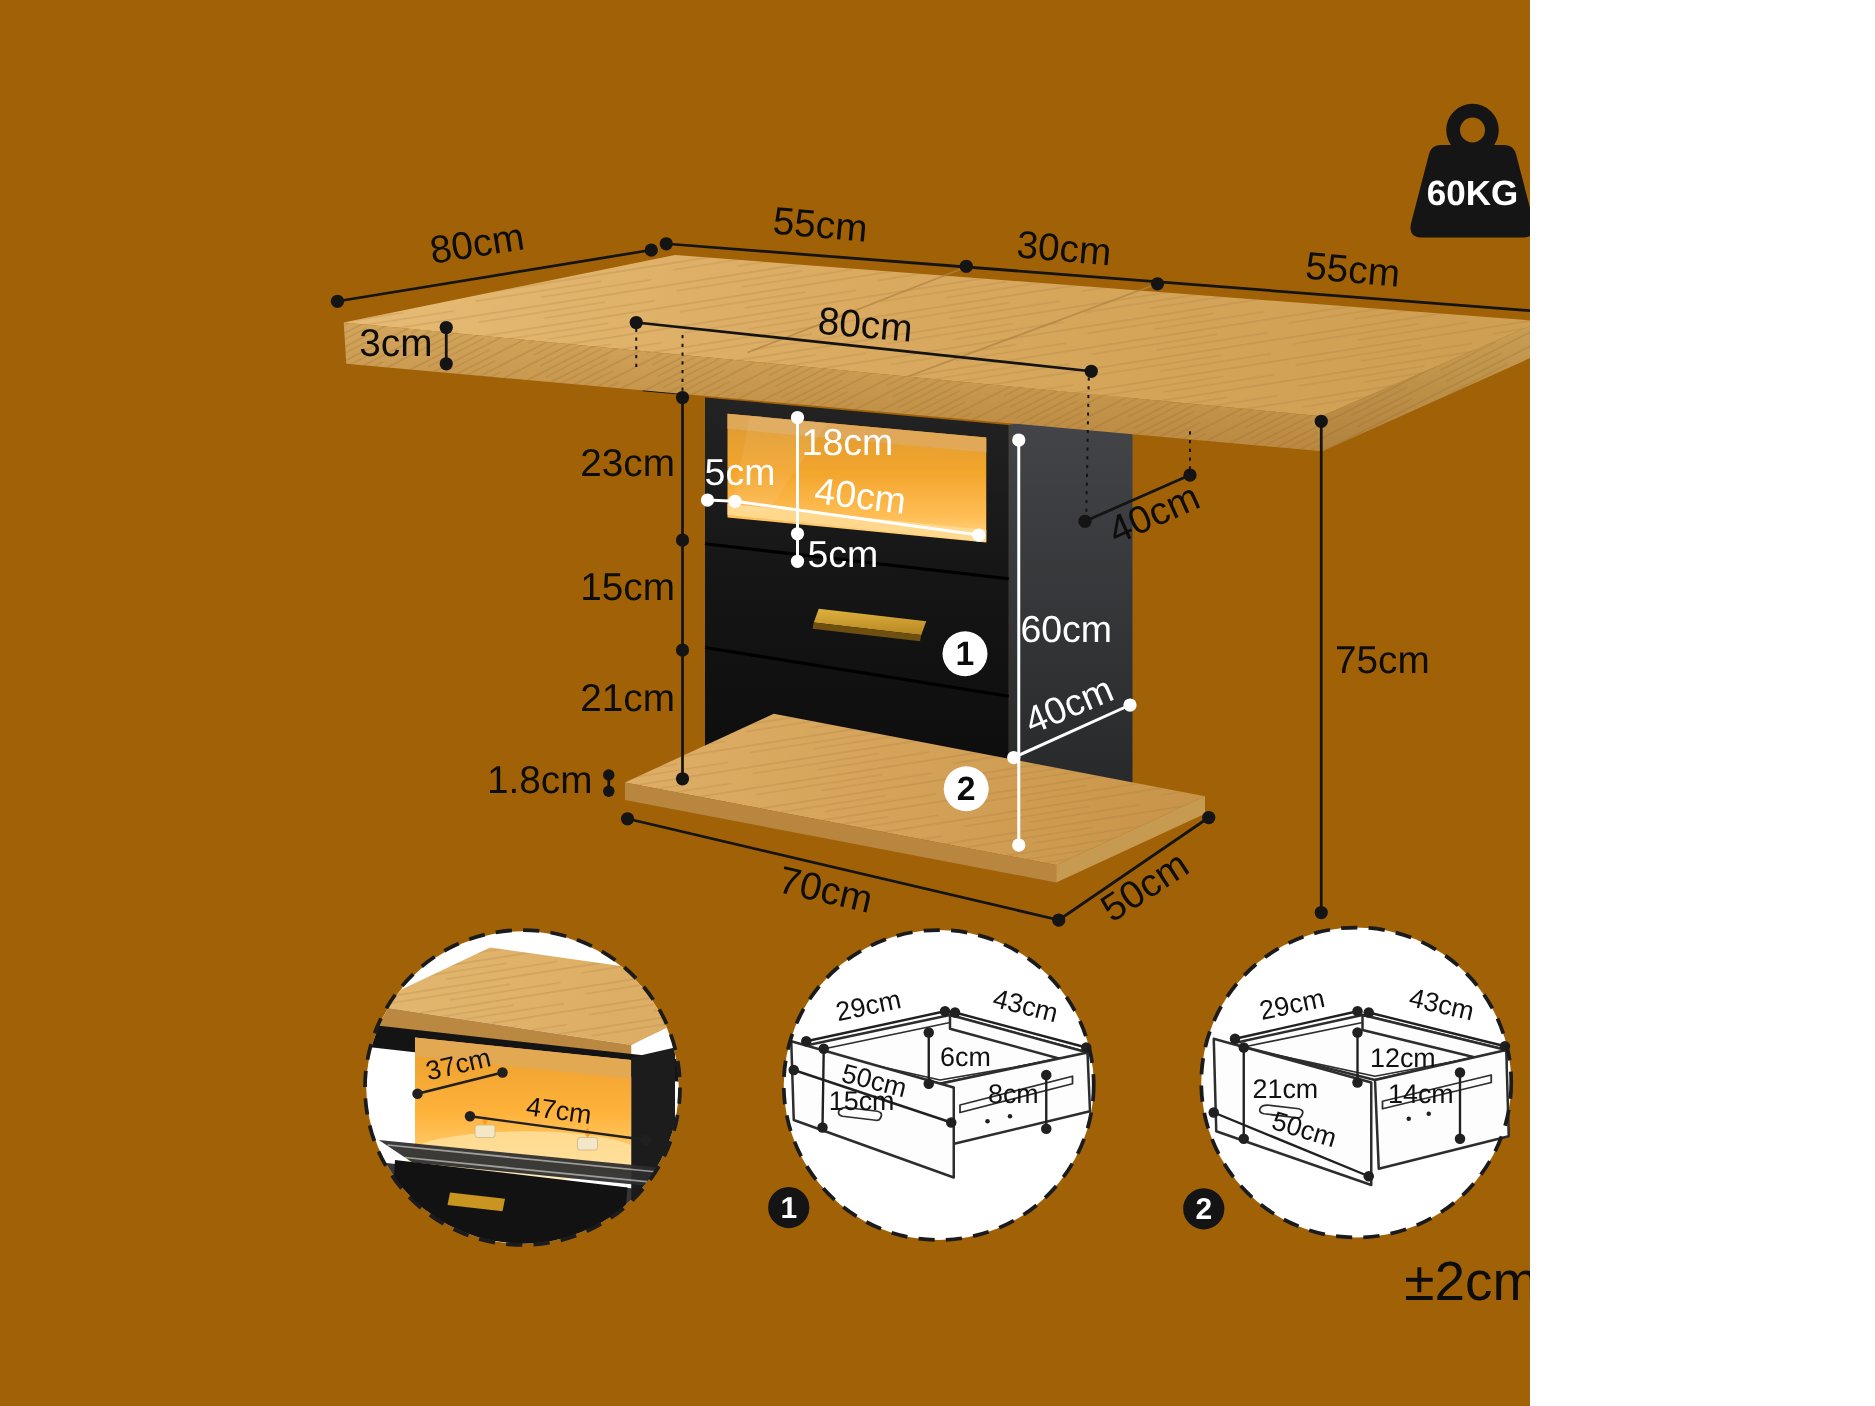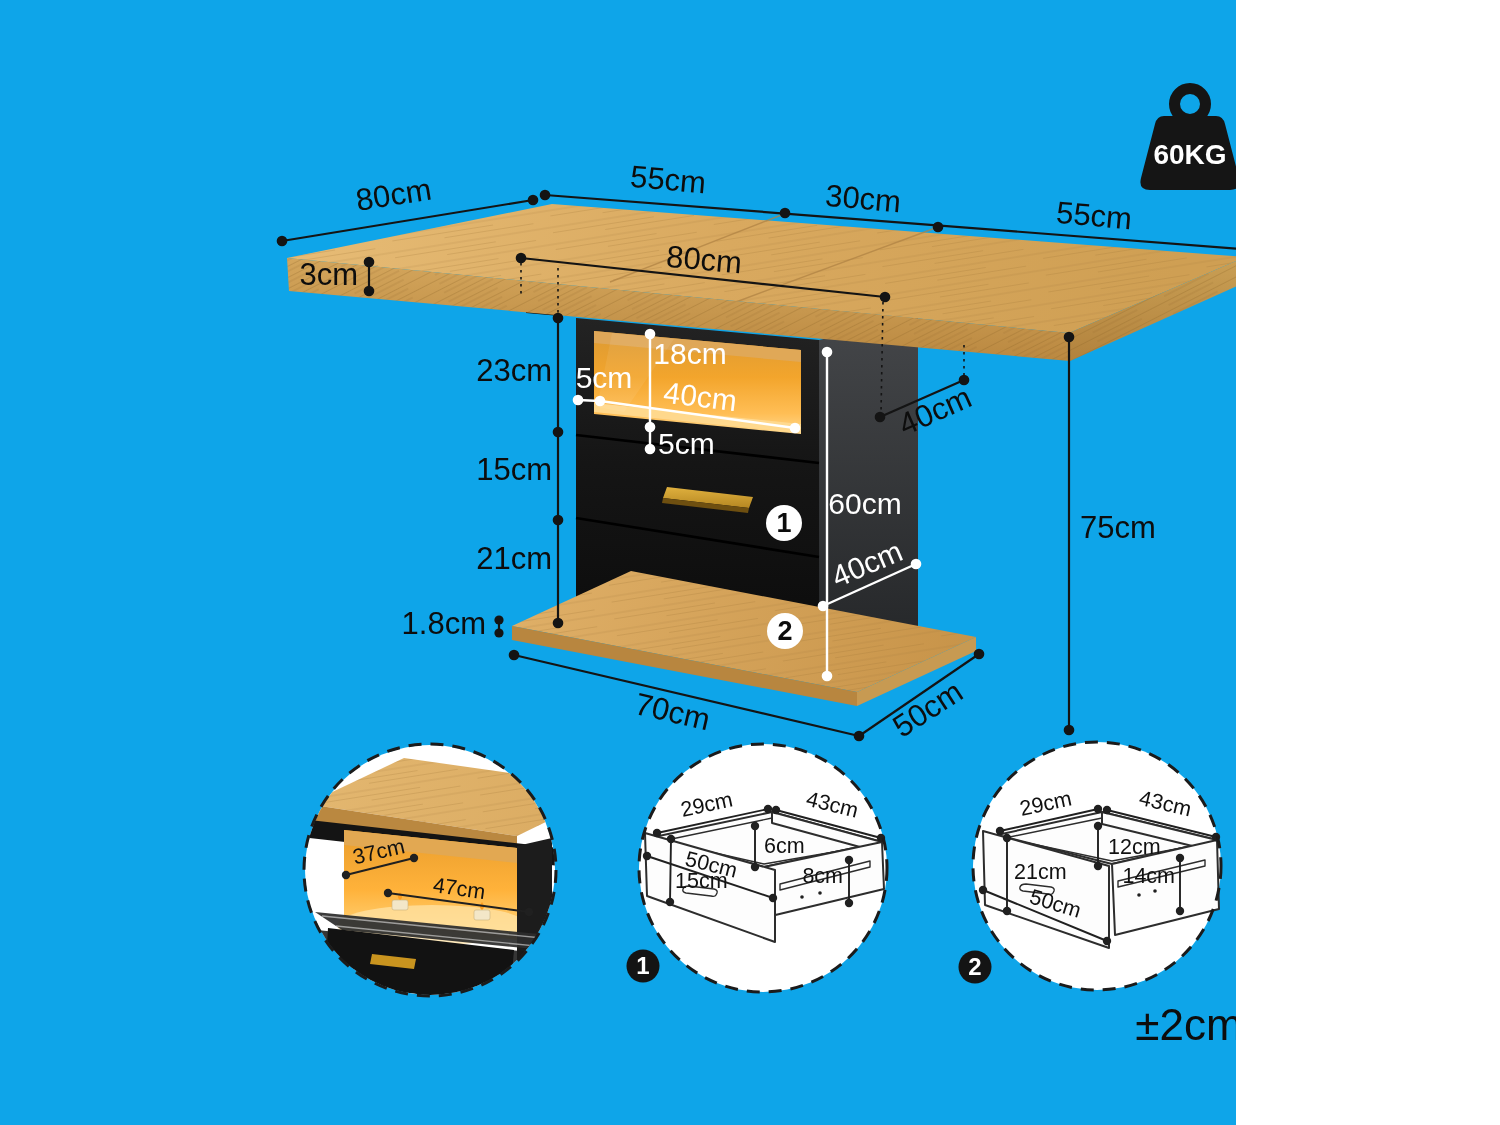--- a/index.html
+++ b/index.html
@@ -1,16 +1,16 @@
 <!DOCTYPE html>
 <html><head>
 <meta charset="utf-8">
 <style>
   html,body{margin:0;padding:0;background:#ffffff;}
-  .stage{width:1224px;height:1125px;position:relative;background:#0ea5e9;overflow:hidden;padding-left:12px;}
+  .stage{width:1224px;height:1125px;position:relative;background:#a16207;overflow:hidden;}
   svg{display:block;}
   text{font-family:"Liberation Sans",sans-serif;dominant-baseline:middle;text-anchor:middle;}
   .lbl{font-size:31px;fill:#0d0d0d;}
   .lblw{font-size:30px;fill:#ffffff;}
   .sm{font-size:21.5px;fill:#111111;}
   .dl{stroke:#141414;stroke-width:2.2;fill:none;stroke-linecap:round;}
   .dw{stroke:#ffffff;stroke-width:2.4;fill:none;stroke-linecap:round;}
   .dd{stroke:#141414;stroke-width:1.6;stroke-dasharray:2.5 4.5;fill:none;}
   .lc{stroke:#202020;stroke-width:1.9;fill:none;stroke-linecap:round;}
   .pt{fill:#141414;}

